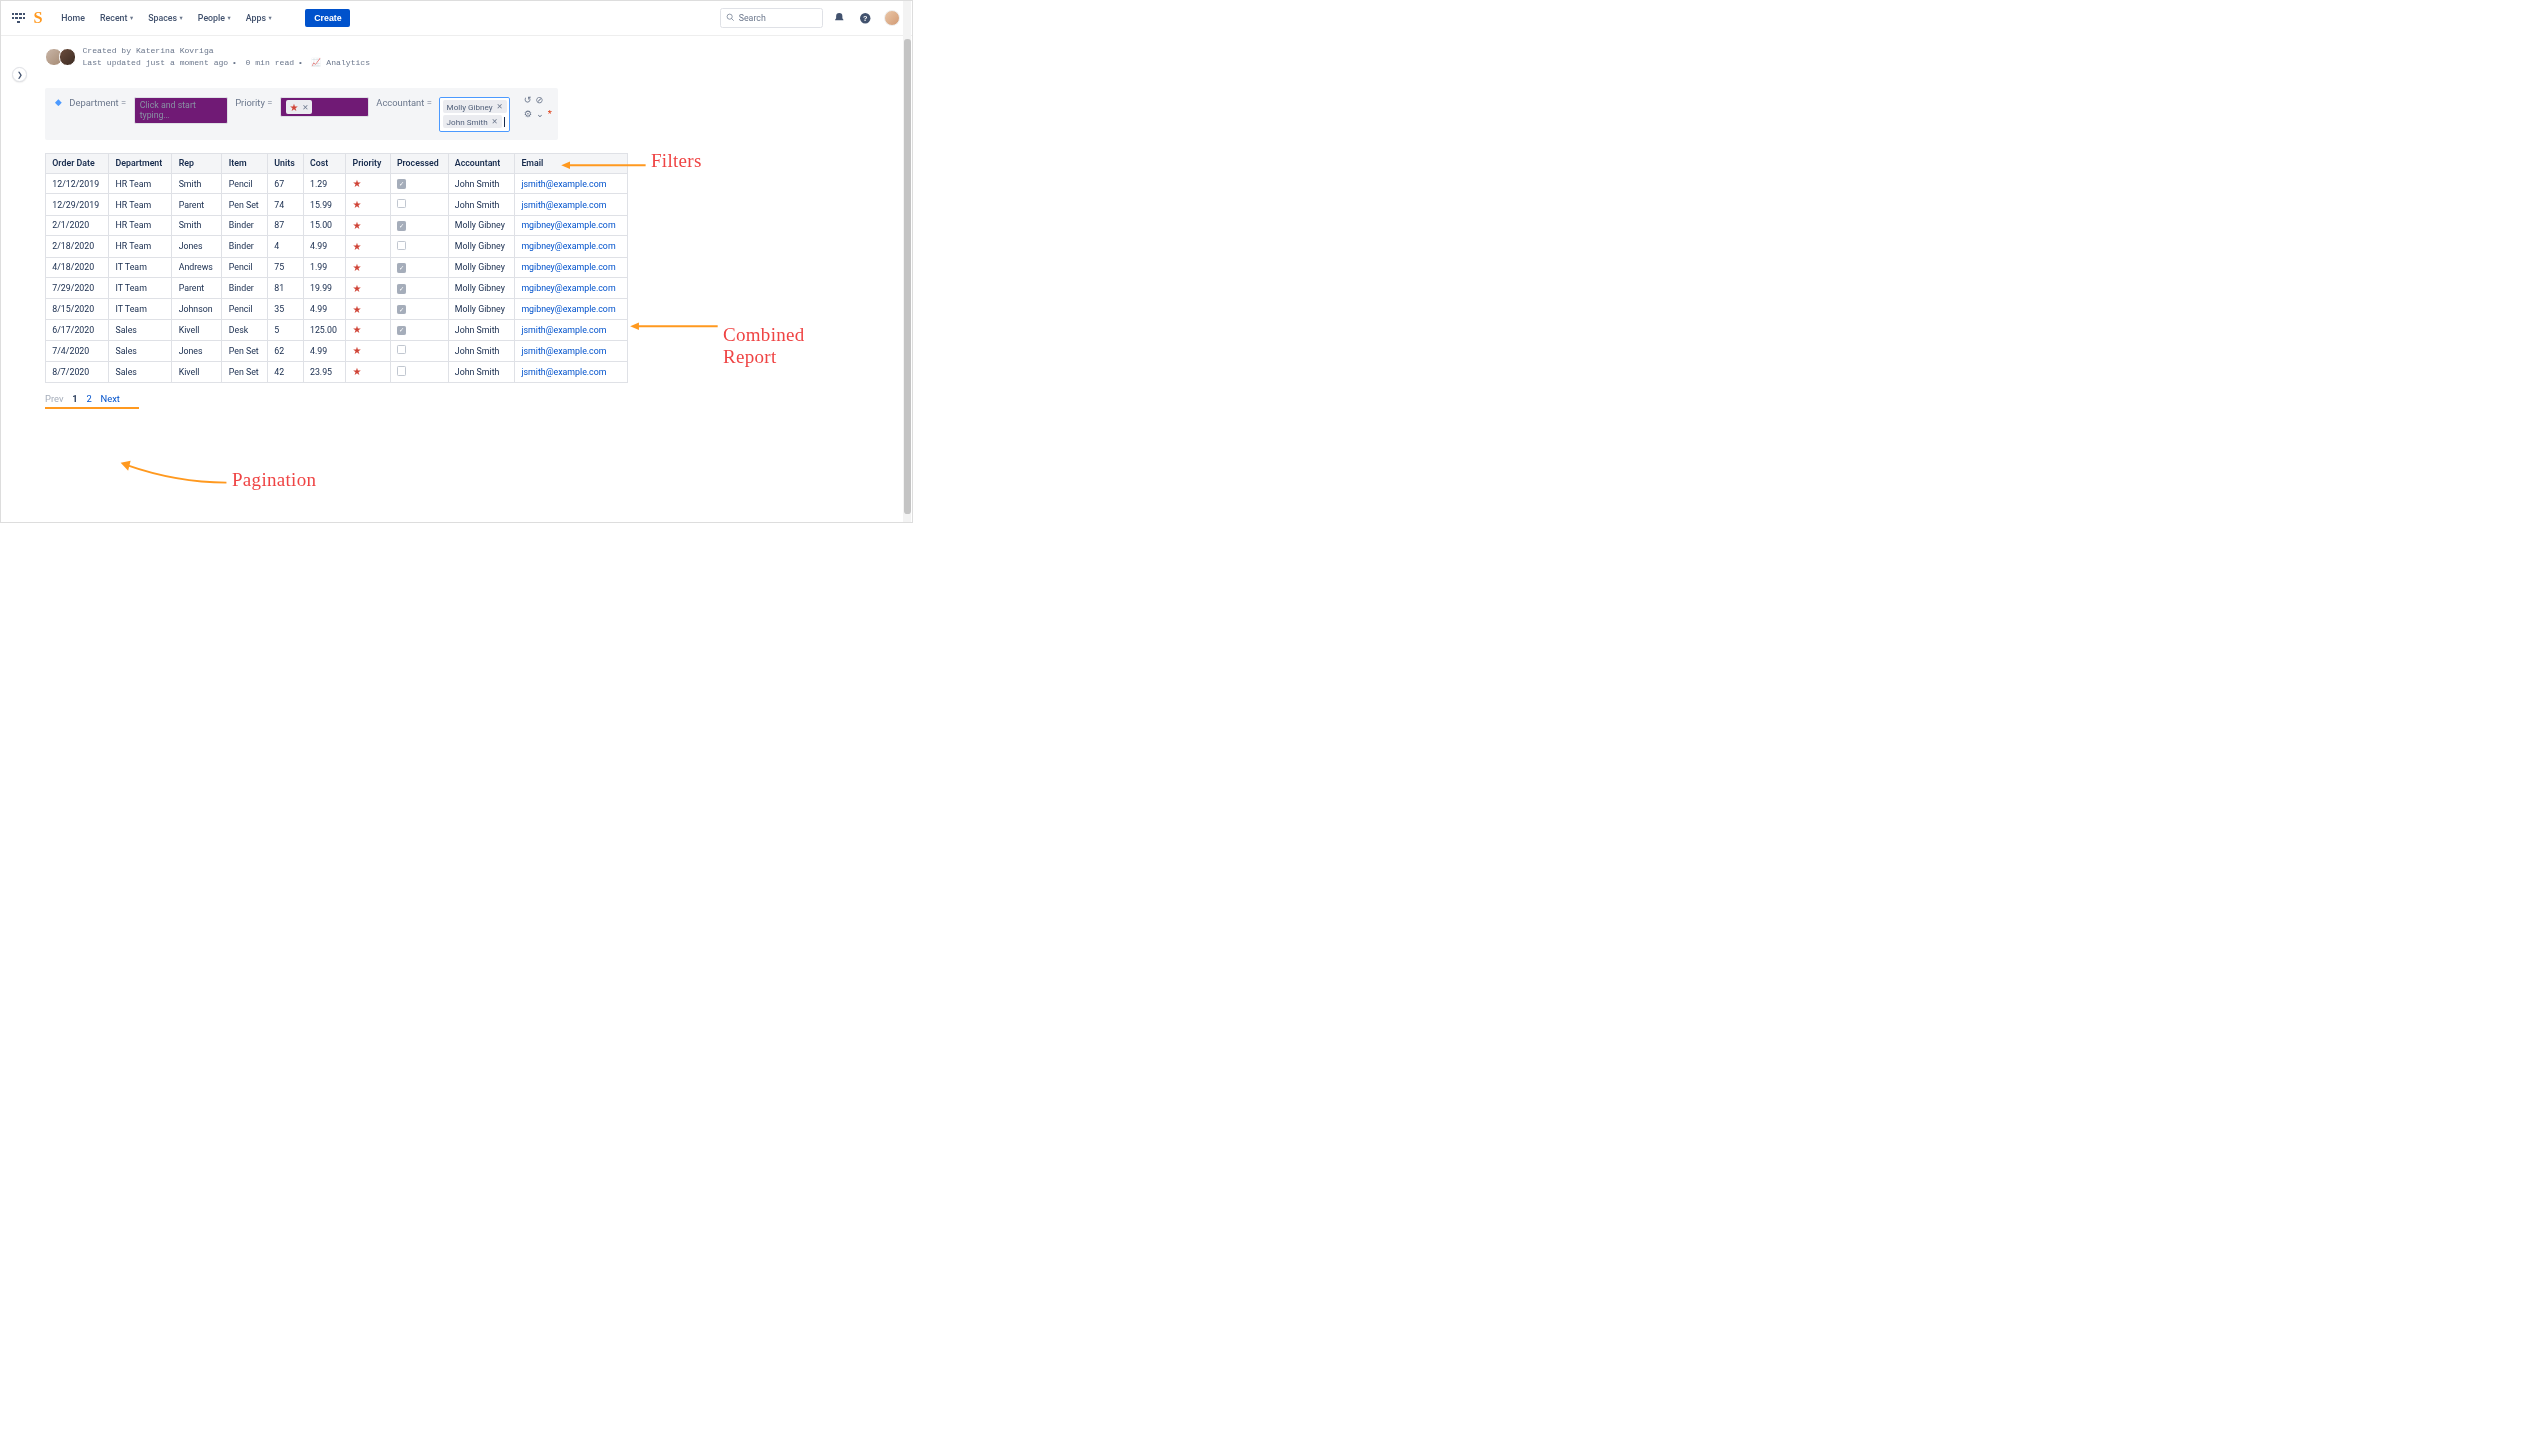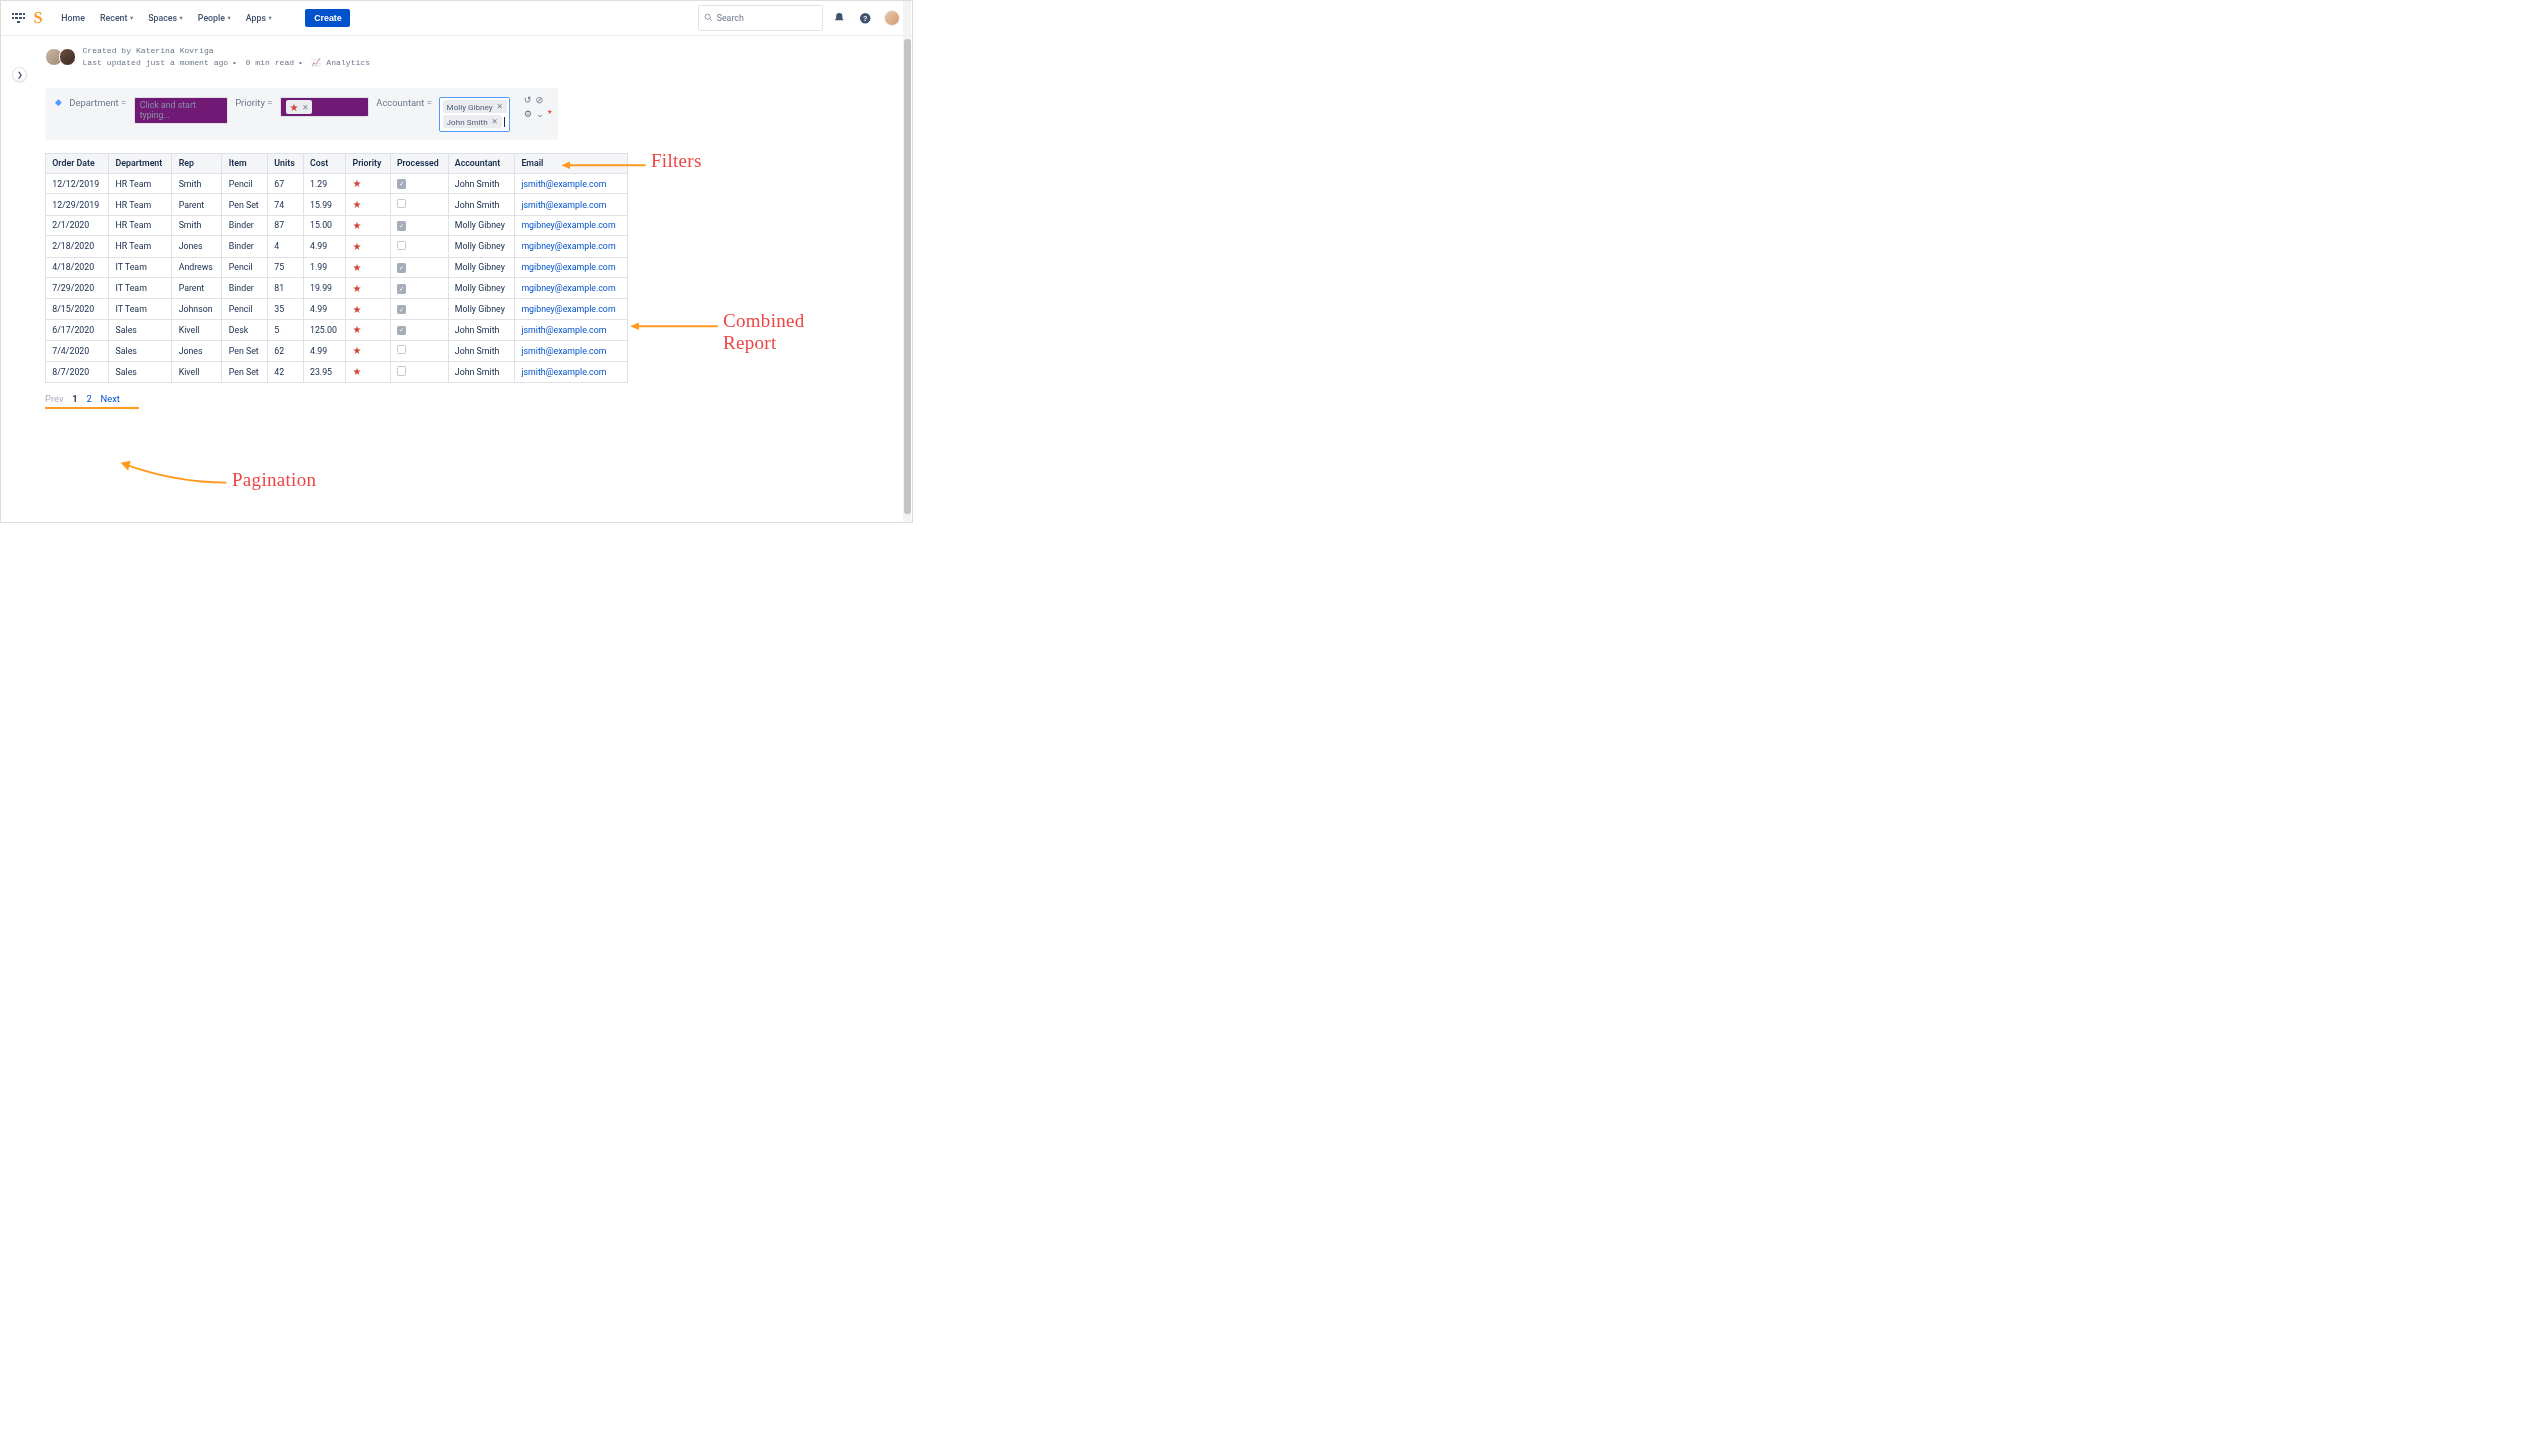--- a/index.html
+++ b/index.html
@@ -8,21 +8,21 @@
     .scroll-track { position: absolute; right: 1.3px; top: 0; bottom: 0; width: 7.5px; background: #f3f3f3; }
     .scroll-thumb { position: absolute; right: 1.3px; top: 38px; width: 6.3px; height: 475px; background: #c4c4c4; border-radius: 3.1px; }
     .topbar { display: flex; align-items: center; height: 35px; padding: 0 10px; border-bottom: 0.6px solid #eee; gap: 2.5px; }
     .app-switch { width: 15px; height: 15px; display: flex; flex-wrap: wrap; gap: 1.3px; align-content: center; justify-content: center; margin-right: 5px; cursor: pointer; }
     .app-switch span { width: 2.5px; height: 2.5px; background: #42526E; }
     .logo-s { font-weight: 800; font-size: 16.3px; color: #FF991F; margin-right: 10px; position: relative; font-family: Georgia, serif; }
     .nav-item { padding: 3.8px 6.3px; color: #42526E; font-weight: 500; display: inline-flex; align-items: center; gap: 2.5px; cursor: pointer; }
     .nav-item .caret { font-size: 6.3px; color: #6B778C; }
     .create-btn { margin-left: 25px; background: #0052CC; color: #fff; border: none; padding: 4.4px 8.8px; border-radius: 1.9px; font-weight: 600; font-size: 8.8px; cursor: pointer; }
     .top-spacer { flex: 1; }
-    .search-box { display: flex; align-items: center; width: 125px; height: 20px; border: 0.6px solid #DFE1E6; border-radius: 2.5px; padding: 12px 5px; color: #6B778C; gap: 3.8px; }
+    .search-box { display: flex; align-items: center; width: 103px; height: 20px; border: 0.6px solid #DFE1E6; border-radius: 2.5px; padding: 6px 5px; color: #6B778C; gap: 3.8px; }
     .icon-btn { width: 20px; height: 20px; display: inline-flex; align-items: center; justify-content: center; cursor: pointer; color: #42526E; border-radius: 50%; margin-left: 3.8px; }
     .avatar { width: 16.3px; height: 16.3px; border-radius: 50%; background: linear-gradient(135deg,#eac7a8,#d29a74); border: 1.3px solid #eee; }
 
     .content { padding: 8.8px 0 0 44px; position: relative; }
     .expand-handle { position: absolute; left: 11.3px; top: 66px; width: 15px; height: 15px; border: 0.6px solid #DFE1E6; border-radius: 50%; box-shadow: 0 0.6px 1.3px rgba(0,0,0,.1); display: flex; align-items: center; justify-content: center; font-size: 6.9px; color: #42526E; background:#fff; cursor:pointer;}
     h1.page-title { font-size: 19px; font-weight: 600; color: #172B4D; margin-bottom: 11.3px; }
     .meta-row { display: flex; align-items: center; gap: 6.3px; margin-bottom: 19px; }
     .avatars { display: flex; }
     .avatars .av { width: 17.5px; height: 17.5px; border-radius: 50%; border: 1.3px solid #fff; margin-left: -3.8px; }
     .av1 { background: linear-gradient(135deg,#c9b6a8,#a58a73); margin-left: 0 !important; }
@@ -341,21 +341,21 @@
     </div>
     <div class="pag-underline"></div>
   </div>
 
   <div class="annot" style="top:149px; left:650px;">Filters</div>
   <svg class="arrow" style="top:158px; left:560px;" width="88" height="12.5" viewBox="0 0 140 20">
       <line class="arrow-line" x1="135" y1="10" x2="10" y2="10"></line>
       <polygon class="arrow-head" points="0,10 14,4 14,16"></polygon>
     </svg>
 
-  <div class="annot" style="top:309px; left:722px; white-space:pre-line;">Combined
+  <div class="annot" style="top:323px; left:722px; white-space:pre-line;">Combined
 Report</div>
   <svg class="arrow" style="top:319px; left:629px;" width="91" height="12.5" viewBox="0 0 145 20">
       <line class="arrow-line" x1="140" y1="10" x2="10" y2="10"></line>
       <polygon class="arrow-head" points="0,10 14,4 14,16"></polygon>
     </svg>
 
   <div class="annot" style="top:468px; left:231px;">Pagination</div>
   <svg class="arrow" style="top:458px; left:113px;" width="116" height="28" viewBox="0 0 185 45">
       <path class="arrow-line" d="M180,38 Q100,38 20,10"></path>
       <polygon class="arrow-head" points="10,6 26,3 22,19"></polygon>

